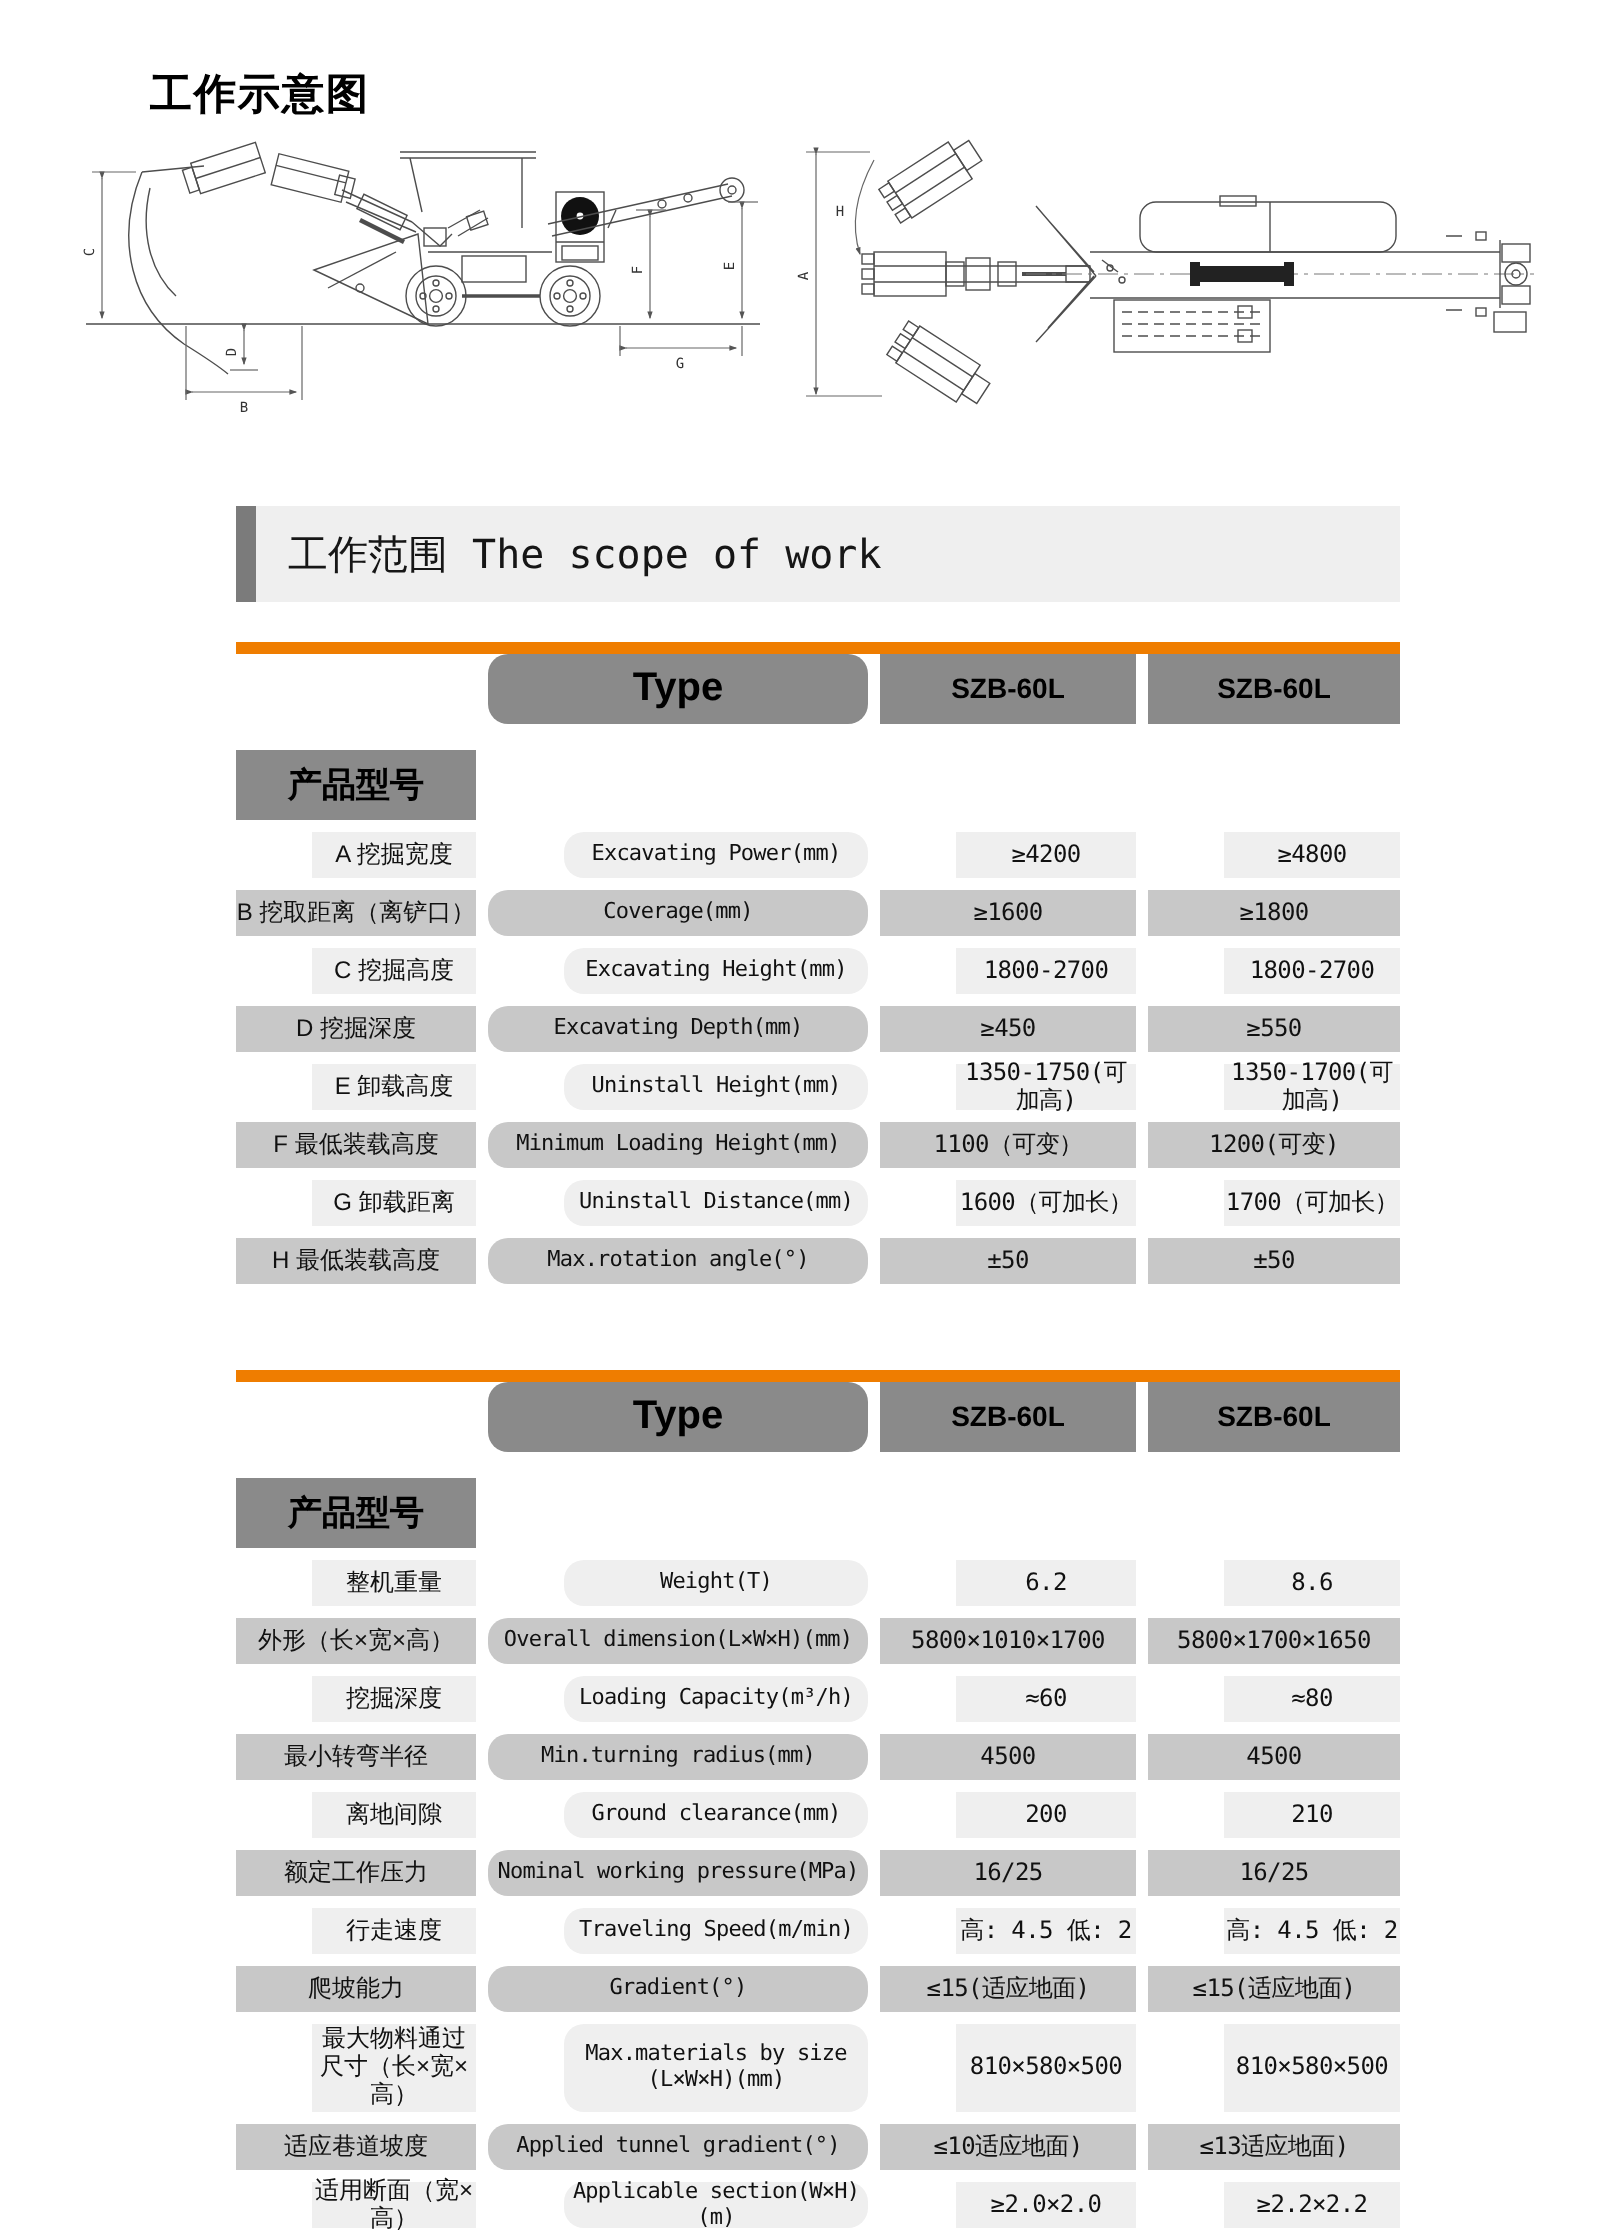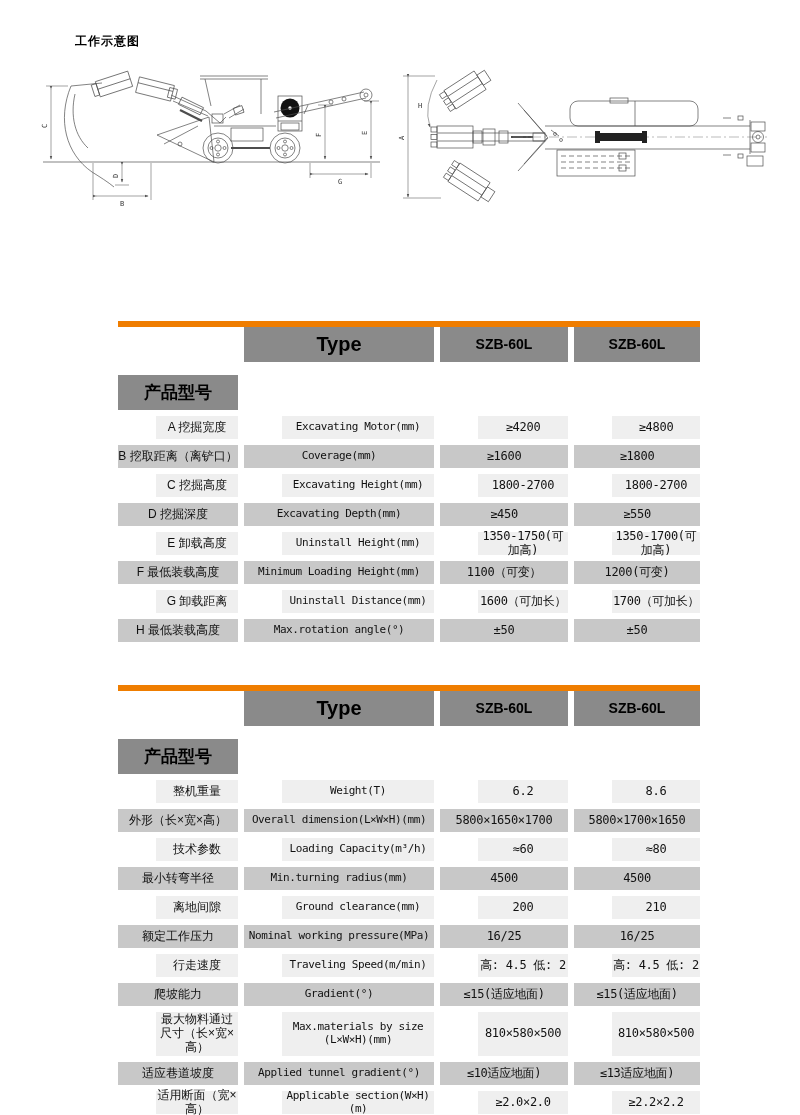--- a/index.html
+++ b/index.html
@@ -1,18 +1,18 @@
 <!DOCTYPE html>
 <html><head>
 <meta charset="utf-8">
 <style>
   html,body{margin:0;padding:0;background:#fff;}
   .page{position:relative;width:800px;height:1115px;background:#fff;overflow:hidden;
         font-family:"Liberation Sans",sans-serif;color:#111;}
-  .page-title{position:absolute;left:75px;top:33px;font-size:12px;font-weight:bold;
+  .page-title{position:absolute;left:75px;top:33px;font-size:21px;font-weight:bold;
               letter-spacing:1px;color:#000;}
   .drawing{position:absolute;}
   .svg-side{left:28px;top:64px;}
   .svg-top{left:393px;top:58px;}
 
   .section-hd{position:absolute;left:118px;width:582px;height:48px;background:#efefef;}
   .section-hd .bar{position:absolute;left:0;top:0;width:10px;height:48px;background:#7b7b7b;}
   .section-hd .txt{position:absolute;left:26px;top:0;height:48px;line-height:48px;
                    font-family:"DejaVu Sans Mono",monospace;font-size:20px;color:#161616;}
   .hd1{top:253px;} .hd2{top:614px;}
@@ -21,21 +21,21 @@
   .tbl1{top:321px;} .tbl2{top:685px;}
   .accent{height:6px;background:#EF7D00;}
   .grid{display:grid;grid-template-columns:120px 190px 128px 126px;gap:6px;}
   .row{display:contents;}
   .c{display:flex;align-items:center;justify-content:center;text-align:center;
      height:23px;font-size:12px;line-height:1.15;}
   .row.light .c{background:#efefef;margin-left:38px;}
   .row.dark .c{background:#c8c8c8;}
   .row.head .c{background:#8a8a8a;height:35px;color:#000;font-weight:bold;}
   .row.tall .c{height:44px;}
-  .c.c1{font-family:"DejaVu Sans Mono",monospace;font-size:11px;letter-spacing:-0.4px;}
+  .c.c1{font-family:"DejaVu Sans Mono",monospace;font-size:11px;letter-spacing:-0.4px;border-radius:10px;}
   .c.c2,.c.c3{font-family:"DejaVu Sans Mono",monospace;font-size:12px;letter-spacing:-0.3px;}
   .row.head .c.c0{font-size:17px;font-family:"Liberation Sans",sans-serif;margin-top:48px;}
   .row.head .c.c1{font-size:20px;letter-spacing:0;font-family:"Liberation Sans",sans-serif;}
   .row.head .c.c2,.row.head .c.c3{font-size:14px;letter-spacing:0;font-family:"Liberation Sans",sans-serif;}
 
   svg text{font-family:"DejaVu Sans Mono",monospace;font-size:7px;fill:#333;}
 </style>
 </head>
 <body>
 
@@ -194,33 +194,37 @@
       <line x1="10" y1="18" x2="42" y2="18"></line>
         <line x1="10" y1="140" x2="48" y2="140"></line>
       <path d="M44,22 Q30,48 37,69" marker-end="url(#a2)"></path>
     </g>
     <g text-anchor="middle">
       <text transform="translate(11,80) rotate(-90)">A</text>
       <text x="27" y="50">H</text>
     </g>
   </svg>
 
+  <div class="section-hd hd1">
+    <div class="bar"></div>
+    <div class="txt">工作范围 The scope of work</div>
+  </div>
 
   <div class="tbl tbl1">
     <div class="accent"></div>
     <div class="grid">
       <div class="row head">
         <div class="c c0">产品型号</div>
         <div class="c c1">Type</div>
         <div class="c c2">SZB-60L</div>
         <div class="c c3">SZB-60L</div>
       </div>
       <div class="row light">
         <div class="c c0">A 挖掘宽度</div>
-        <div class="c c1">Excavating Motor(mm)</div>
+        <div class="c c1">Excavating Power(mm)</div>
         <div class="c c2">≥4200</div>
         <div class="c c3">≥4800</div>
       </div>
       <div class="row dark">
         <div class="c c0">B 挖取距离（离铲口）</div>
         <div class="c c1">Coverage(mm)</div>
         <div class="c c2">≥1600</div>
         <div class="c c3">≥1800</div>
       </div>
       <div class="row light">
@@ -274,25 +278,25 @@
       </div>
       <div class="row light">
         <div class="c c0">整机重量</div>
         <div class="c c1">Weight(T)</div>
         <div class="c c2">6.2</div>
         <div class="c c3">8.6</div>
       </div>
       <div class="row dark">
         <div class="c c0">外形（长×宽×高）</div>
         <div class="c c1">Overall dimension(L×W×H)(mm)</div>
-        <div class="c c2">5800×1650×1700</div>
+        <div class="c c2">5800×1010×1700</div>
         <div class="c c3">5800×1700×1650</div>
       </div>
       <div class="row light">
-        <div class="c c0">技术参数</div>
+        <div class="c c0">挖掘深度</div>
         <div class="c c1">Loading Capacity(m³/h)</div>
         <div class="c c2">≈60</div>
         <div class="c c3">≈80</div>
       </div>
       <div class="row dark">
         <div class="c c0">最小转弯半径</div>
         <div class="c c1">Min.turning radius(mm)</div>
         <div class="c c2">4500</div>
         <div class="c c3">4500</div>
       </div>

